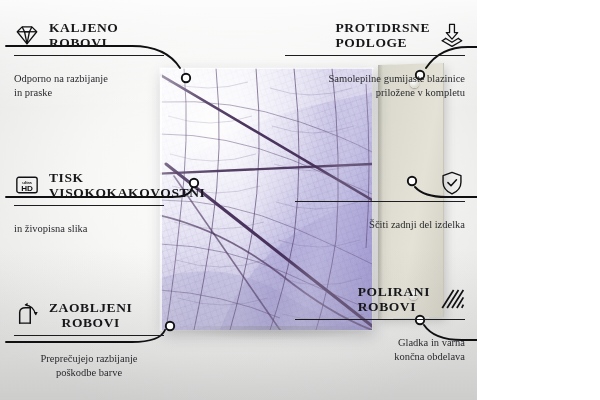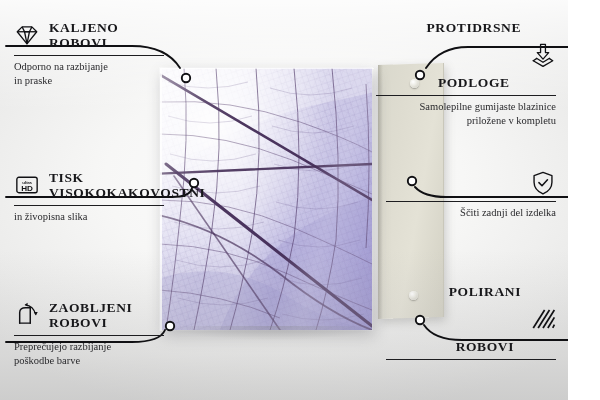--- a/index.html
+++ b/index.html
@@ -2,21 +2,21 @@
 <html><head>
 <meta charset="utf-8">
 <style>
   html,body{margin:0;padding:0;}
   body{
     width:600px;height:400px;overflow:hidden;
     font-family:"Liberation Serif", serif;
     background:#ffffff;
   }
   #stage{
-    position:relative;width:568px;height:400px;
+    position:relative;width:477px;height:400px;
     background:
       radial-gradient(ellipse 70% 60% at 50% 45%, #fdfdfd 0%, #f7f7f6 45%, #ececeb 78%, #e3e3e2 100%);
     overflow:hidden;
   }
   
   .floor-shade{
     position:absolute;left:0;right:0;bottom:0;height:150px;
     background:linear-gradient(to bottom, rgba(190,190,190,0) 0%, rgba(186,186,186,.28) 70%, rgba(172,172,172,.40) 100%);
     pointer-events:none;
   }
@@ -74,25 +74,25 @@
   
   .feat{position:absolute;}
   .feat .head{display:flex;align-items:center;gap:9px;}
   .feat.right .head{justify-content:flex-end;}
   .titles{display:flex;flex-direction:column;line-height:1.12;}
   .t-line{
     font-family:"Liberation Serif", serif;
     font-size:13.5px;font-weight:700;letter-spacing:.6px;color:#17171a;
     white-space:nowrap;
   }
-  .feat.right .titles{align-items:center;gap:40px;}
+  .feat.right .titles{align-items:flex-start;}
   .rule{height:1px;background:#1d1d20;margin-top:5px;}
   .desc{
     font-family:"Liberation Serif", serif;
-    font-size:10.5px;line-height:1.32;color:#2a2a2d;margin-top:4px;white-space:nowrap;
+    font-size:10.5px;line-height:1.32;color:#2a2a2d;margin-top:16px;white-space:nowrap;
   }
   .feat.right .desc{text-align:right;}
   .ico{width:26px;height:26px;flex:0 0 26px;display:block;}
 
   
   #wires{position:absolute;left:0;top:0;width:600px;height:400px;pointer-events:none;}
 </style>
 </head>
 <body>
 
@@ -277,21 +277,21 @@
         <path d="M16 3 L27 7 V15 C27 22 21.5 27 16 29.5 C10.5 27 5 22 5 15 V7 Z" fill="none" stroke="#111114" stroke-width="1.7" stroke-linejoin="round"></path>
         <path d="M11 15.5 L14.8 19.3 L21.5 12" fill="none" stroke="#111114" stroke-width="1.9" stroke-linecap="round" stroke-linejoin="round"></path>
       </svg>
     </div>
     <div class="rule"></div>
     <div class="desc">
       <div>Ščiti zadnji del izdelka</div>
     </div>
   </div>
 
-  <div class="feat left" style="left:14px;top:300px;width:150px;">
+  <div class="feat left" style="left:14px;top:300px;width:150px;text-align:center;">
     <div class="head">
       <svg class="ico" viewBox="0 0 32 32">
         <path d="M7 26 V13 C7 9 10 7 14 7 H20" fill="none" stroke="#111114" stroke-width="1.8" stroke-linejoin="round" stroke-linecap="round"></path>
         <path d="M7 26 H20" fill="none" stroke="#111114" stroke-width="1.8" stroke-linecap="round"></path>
         <path d="M20 7 V26" fill="none" stroke="#111114" stroke-width="1.8" stroke-linecap="round"></path>
         <path d="M14 3.5 Q24 5 26.5 15" fill="none" stroke="#111114" stroke-width="1.5" stroke-linecap="round"></path>
         <path d="M27 16.5 L24.4 12.4 L29.2 12.2 Z" fill="#111114"></path>
         <path d="M13.6 3.2 L16.8 1 L16.6 5.6 Z" fill="#111114"></path>
       </svg>
       <div class="titles">
@@ -316,15 +316,19 @@
         <g stroke="#111114" stroke-width="2.1" stroke-linecap="butt">
           <path d="M4 27 L18 5"></path>
           <path d="M10 27 L24 5"></path>
           <path d="M16 27 L30 5"></path>
           <path d="M22 27 L30 14"></path>
           <path d="M28 27 L30 23"></path>
         </g>
       </svg>
     </div>
     <div class="rule"></div>
+    <div class="desc">
+      <div>Gladka in varna</div>
+      <div>končna obdelava</div>
+    </div>
   </div>
 
 </div>
 
 </body></html>

